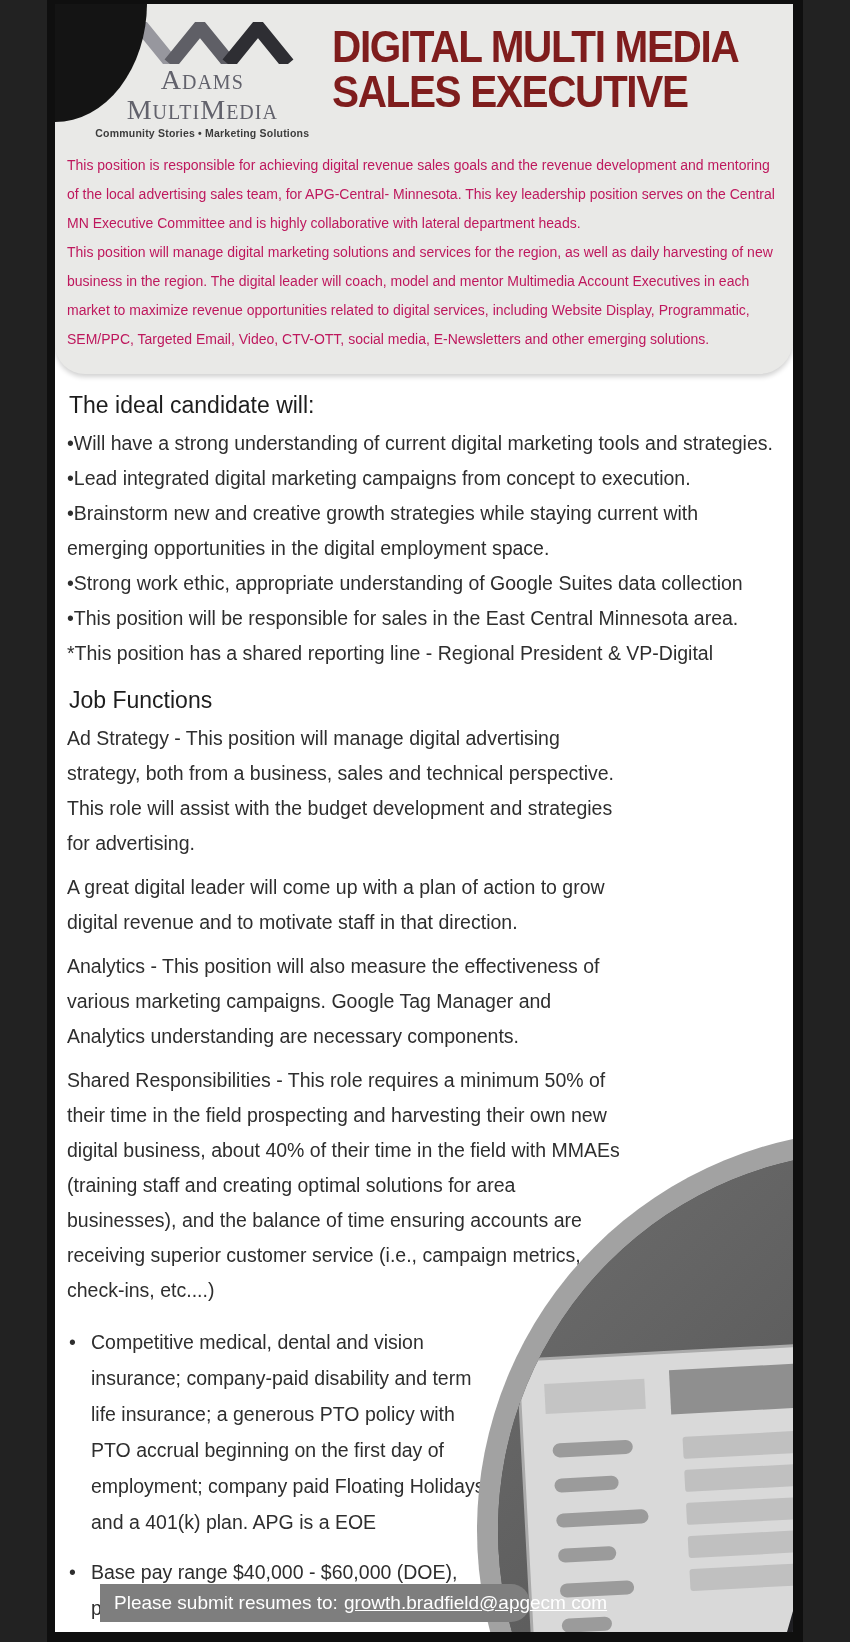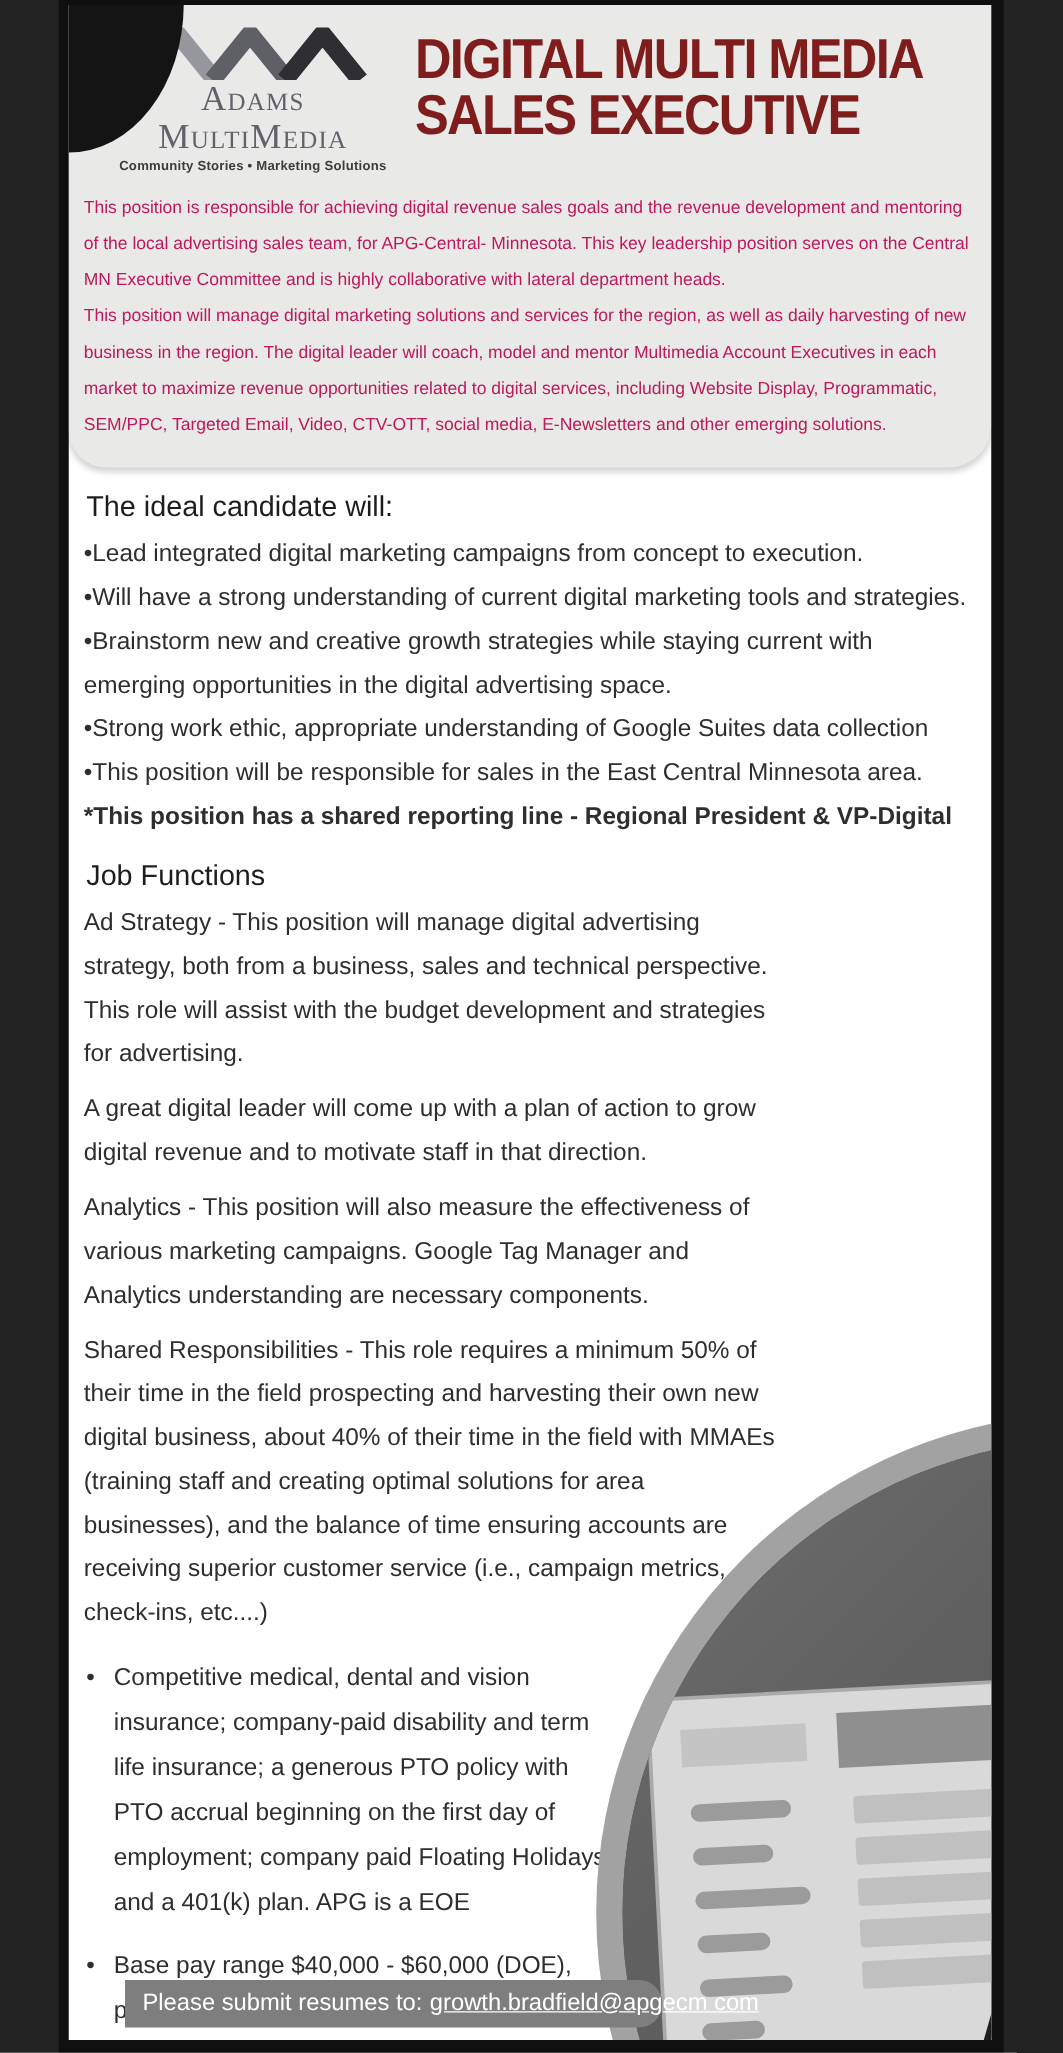--- a/index.html
+++ b/index.html
@@ -36,21 +36,21 @@
     transform:scaleX(.9); transform-origin:left center; white-space:nowrap;
   }
   .intro { padding:12px 16px 0 12px; font-size:14px; line-height:29px; color:#be185d; }
   .intro p { margin:0; }
 
   .white { padding:2px 14px 0 12px; color:#2e2e2e; font-size:19.5px; position:relative; }
   .h2 { font-weight:normal; font-size:23px; color:#1d1d1d; margin:16px 0 7px 2px; }
   .candidate-list { margin:0; padding:0; list-style:none; }
   .candidate-list li { line-height:35px; margin:0; }
   .candidate-list li::before { content:"\2022 "; }
-  .note { line-height:35px; margin:0;font-weight:bold; }
+  .note { line-height:35px; margin:0; }
   .jobs p { line-height:35px; margin:0 0 9px; }
   .jobs p.wrap-early { padding-right:150px; }
   .benefits { margin:16px 0 0; padding:0; list-style:none; width:428px; }
   .benefits li { position:relative; padding-left:24px; line-height:36px; margin:0 0 14px; }
   .benefits li::before { content:"\2022"; position:absolute; left:2px; }
 
   .footer-bar {
     position:absolute; left:0; bottom:10px; width:430px; height:38px;
     background:#7e7e7e; border-radius:0 19px 19px 0;
     display:flex; align-items:center; padding-left:14px; box-sizing:border-box;
@@ -95,23 +95,23 @@
 
       <div class="intro">
         <p>This position is responsible for achieving digital revenue sales goals and the revenue development and mentoring of the local advertising sales team, for APG-Central- Minnesota. This key leadership position serves on the Central MN Executive Committee and is highly collaborative with lateral department heads.</p>
         <p>This position will manage digital marketing solutions and services for the region, as well as daily harvesting of new business in the region. The digital leader will coach, model and mentor Multimedia Account Executives in each market to maximize revenue opportunities related to digital services, including Website Display, Programmatic, SEM/PPC, Targeted Email, Video, CTV-OTT, social media, E-Newsletters and other emerging solutions.</p>
       </div>
     </div>
 
     <div class="white">
       <div class="h2">The ideal candidate will:</div>
       <ul class="candidate-list">
+          <li>Will have a strong understanding of current digital marketing tools and strategies.</li>
           <li>Lead integrated digital marketing campaigns from concept to execution.</li>
-          <li>Will have a strong understanding of current digital marketing tools and strategies.</li>
-          <li>Brainstorm new and creative growth strategies while staying current with emerging opportunities in the digital advertising space.</li>
+          <li>Brainstorm new and creative growth strategies while staying current with emerging opportunities in the digital employment space.</li>
           <li>Strong work ethic, appropriate understanding of Google Suites data collection</li>
           <li>This position will be responsible for sales in the East Central Minnesota area.</li>
         </ul>
       <p class="note">*This position has a shared reporting line - Regional President &amp; VP-Digital</p>
 
       <div class="h2">Job Functions</div>
       <div class="jobs">
           <p class="wrap-early">Ad Strategy - This position will manage digital advertising strategy, both from a business, sales and technical perspective. This role will assist with the budget development and strategies for advertising.</p>
           <p class="wrap-early">A great digital leader will come up with a plan of action to grow digital revenue and to motivate staff in that direction.</p>
           <p class="wrap-early">Analytics - This position will also measure the effectiveness of various marketing campaigns. Google Tag Manager and Analytics understanding are necessary components.</p>

